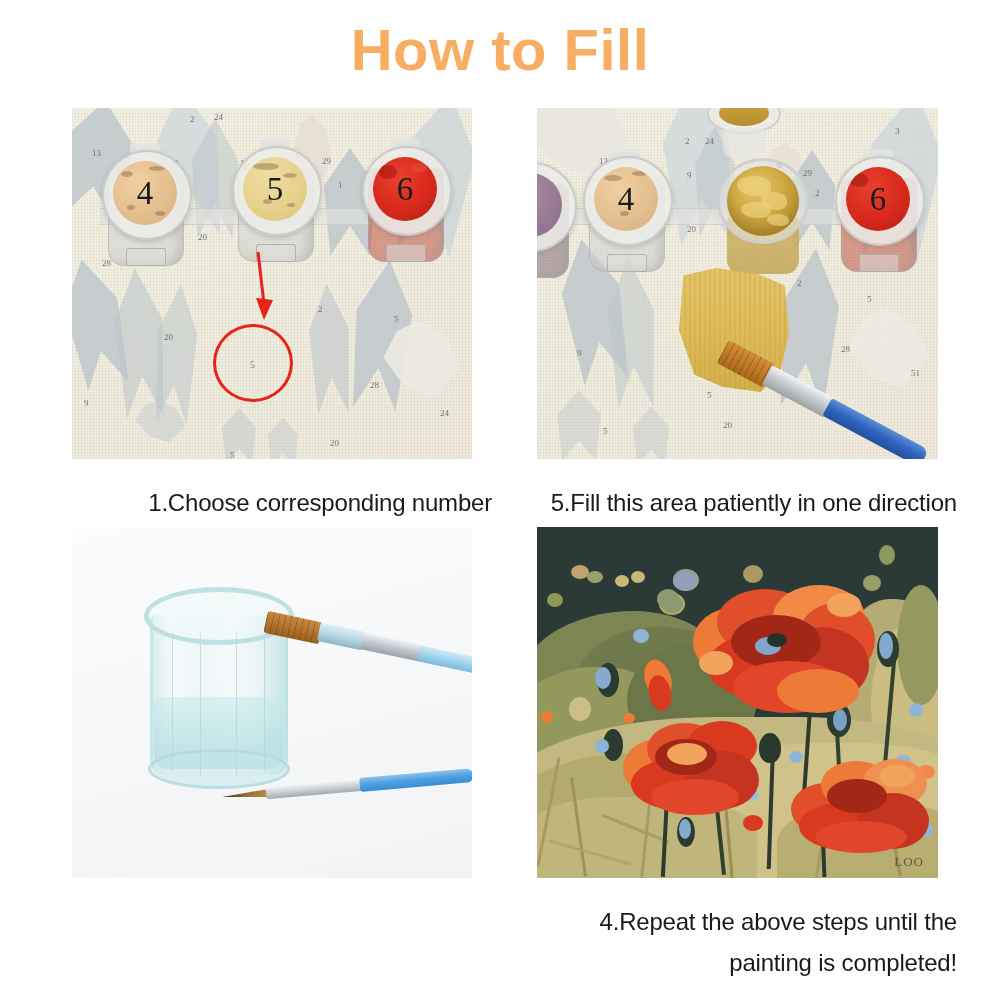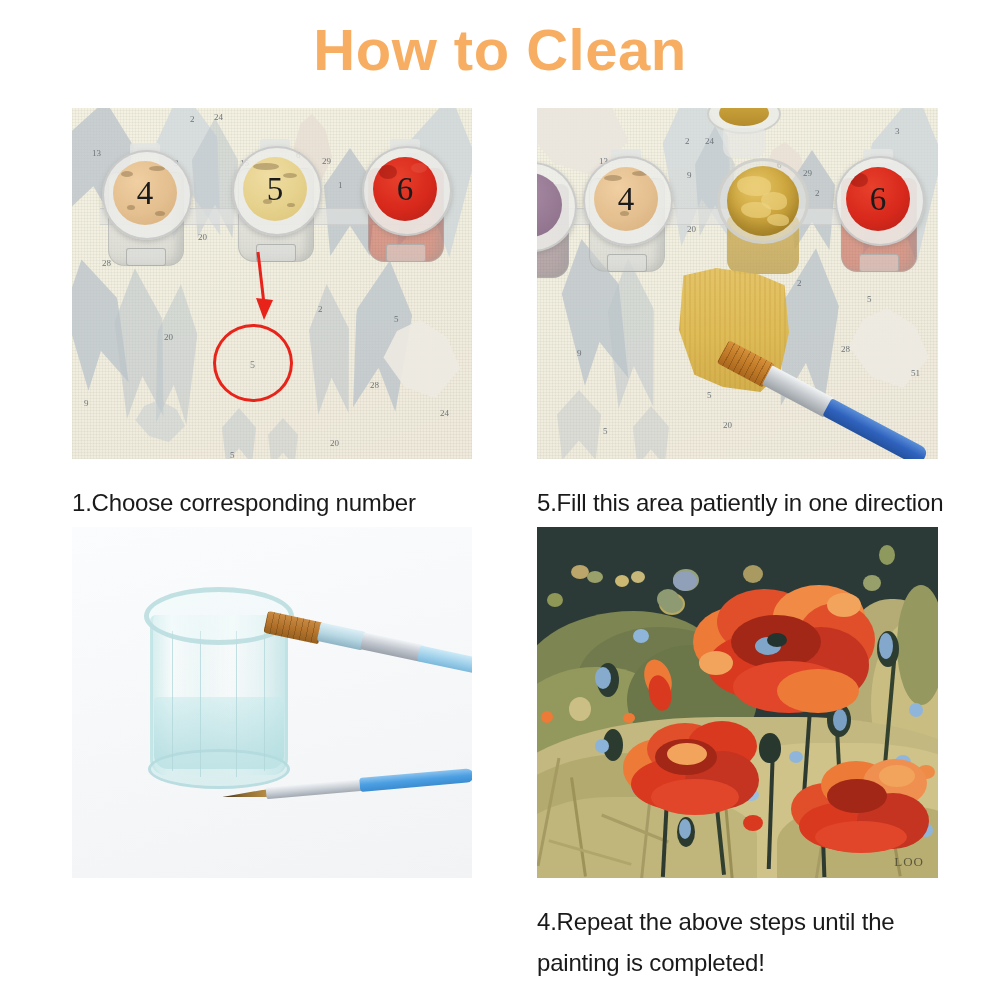--- a/index.html
+++ b/index.html
@@ -47,20 +47,21 @@
   }
   .step-2 .photo, .step-4 .photo { width: 401px; }
 
   .caption {
     margin-top: 23px;
     font-size: 24px;
     color: #1a1a1a;
     line-height: 1.72;
     letter-spacing: -0.2px;
     width: 420px;
+    text-align: right;
   }
 
   
   .canvas-bg {
     position: absolute;
     inset: 0;
     background:
       repeating-linear-gradient(0deg, rgba(0,0,0,0.035) 0 1px, transparent 1px 3px),
       repeating-linear-gradient(90deg, rgba(0,0,0,0.035) 0 1px, transparent 1px 3px),
       linear-gradient(160deg, #f4f1e2 0%, #f2efe0 40%, #efeadb 100%);
@@ -339,21 +340,21 @@
     font-family: "Liberation Serif", serif;
     font-size: 13px;
     color: #4a4a34;
     opacity: .85;
     letter-spacing: 1px;
   }
 </style>
 </head>
 <body>
 
-<div class="page-title">How to Clean</div>
+<div class="page-title">How to Fill</div>
 
 <div class="step step-1">
   <div class="photo">
     <div class="canvas-bg"></div>
 
     <div class="spike" style="left:-10px;top:-8px;width:70px;height:120px;transform:rotate(8deg);"></div>
     <div class="spike" style="left:86px;top:-20px;width:62px;height:150px;transform:rotate(-6deg);background:#cfd7db;"></div>
     <div class="spike" style="left:120px;top:10px;width:46px;height:120px;opacity:.5;"></div>
     <div class="leaf" style="left:216px;top:6px;width:48px;height:70px;background:#e6dcd2;opacity:.7;"></div>
     <div class="spike" style="left:252px;top:40px;width:52px;height:108px;"></div>

